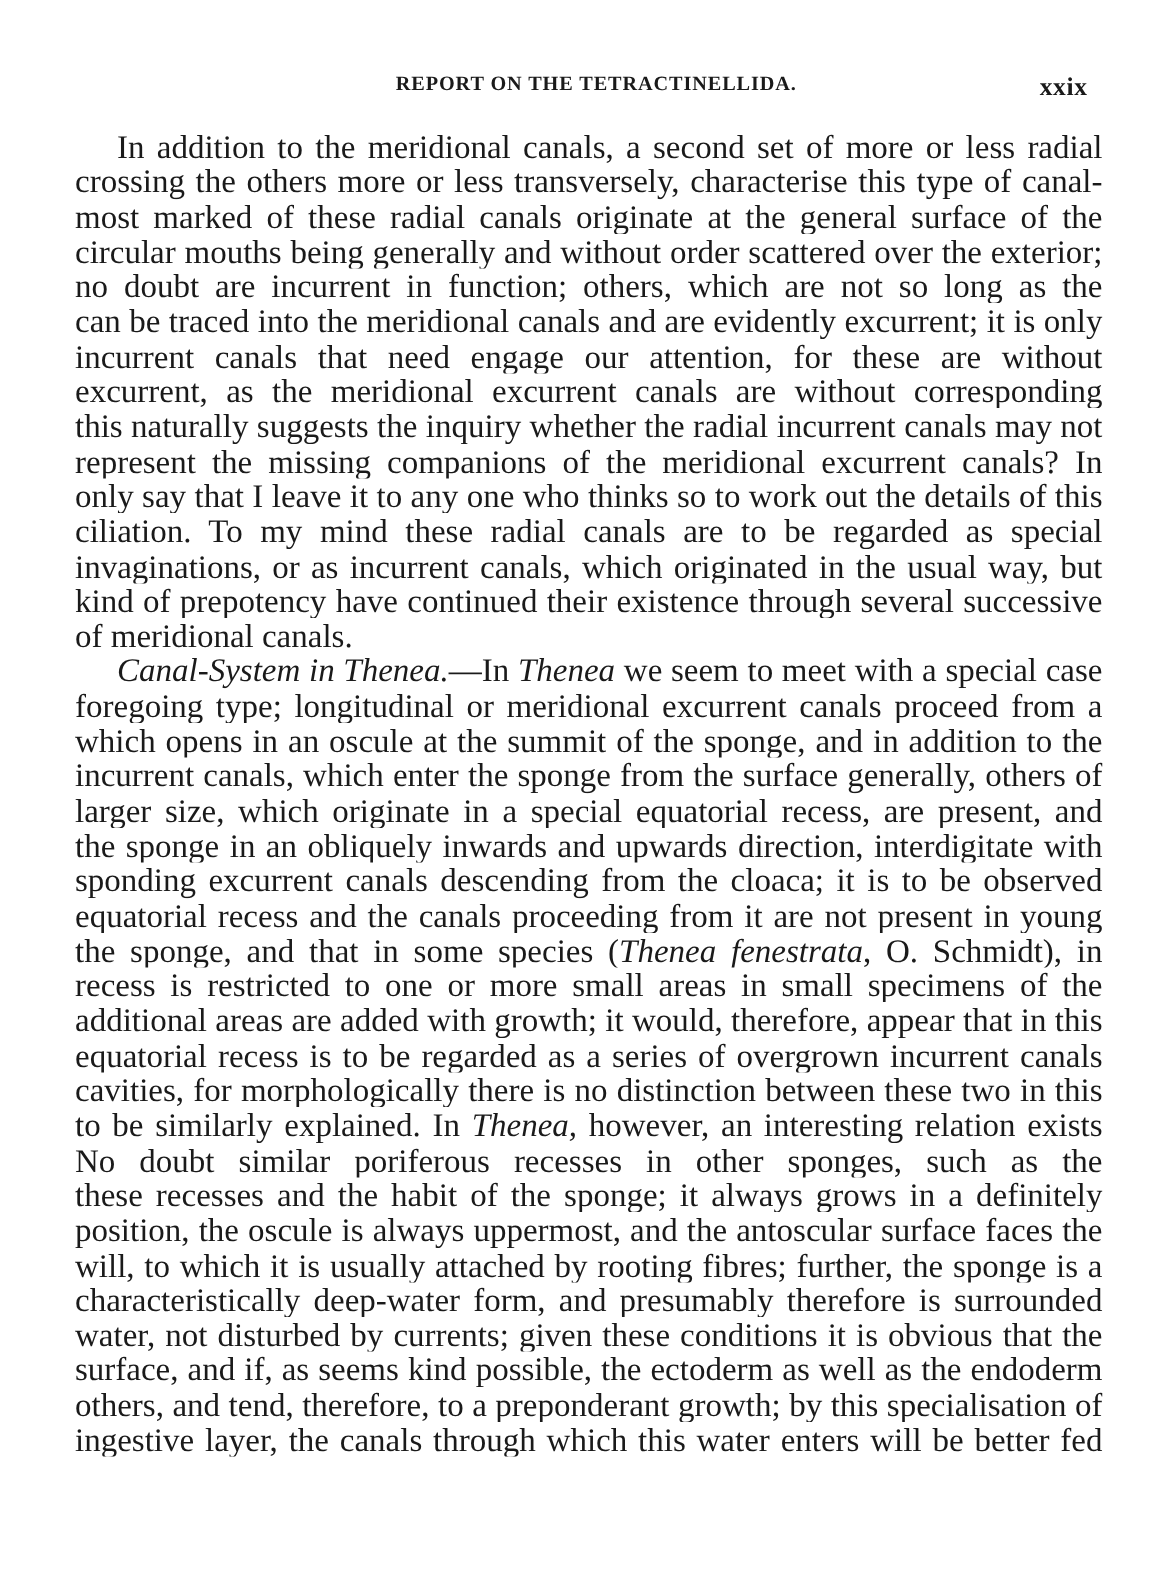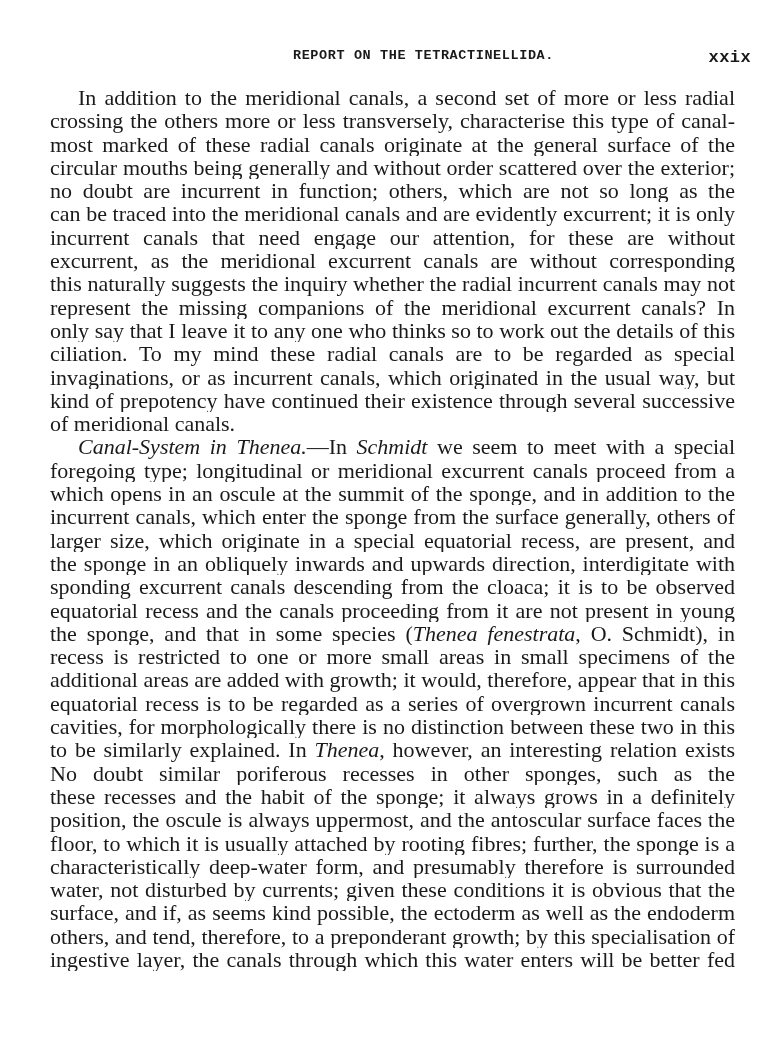--- a/index.html
+++ b/index.html
@@ -17,26 +17,25 @@
     }
     .page {
       position: absolute;
       left: 0; top: 0;
       width: 776px;
       height: 1050px;
     }
     .running-head {
       position: absolute;
       top: 48px;
-      left: 66px;
+      left: 40px;
       width: 685px;
       height: 20px;
       font-size: 13.5px;
       letter-spacing: 0.6px;
-      font-family: Liberation Mono, monospace;
     }
     .running-title {
       position: absolute;
       left: 0; right: 0;
       text-align: center;
       top: 0;
       font-weight: bold;
       padding-left: 30px;
     }
     .page-number {
@@ -136,21 +135,21 @@
       <span class="line">
           <span class="line-inner">kind of prepotency have continued their existence through several successive generations</span>
         </span>
       <span class="line last">
           <span class="line-inner">of meridional canals.</span>
         </span>
     </div>
 
     <div>
       <span class="line indent">
-          <span class="line-inner"><em>Canal-System in Thenea.</em><span>—In </span><em>Schmidt</em><span> we seem to meet with a special case of the</span></span>
+          <span class="line-inner"><em>Canal-System in Thenea.</em><span>—In </span><em>Thenea</em><span> we seem to meet with a special case of the</span></span>
         </span>
       <span class="line">
           <span class="line-inner">foregoing type; longitudinal or meridional excurrent canals proceed from a cloaca,</span>
         </span>
       <span class="line">
           <span class="line-inner">which opens in an oscule at the summit of the sponge, and in addition to the smaller</span>
         </span>
       <span class="line">
           <span class="line-inner">incurrent canals, which enter the sponge from the surface generally, others of a much</span>
         </span>
@@ -187,21 +186,21 @@
       <span class="line">
           <span class="line-inner">No doubt similar poriferous recesses in other sponges, such as the Desmacidonidæ, are</span>
         </span>
       <span class="line">
           <span class="line-inner">these recesses and the habit of the sponge; it always grows in a definitely fixed</span>
         </span>
       <span class="line">
           <span class="line-inner">position, the oscule is always uppermost, and the antoscular surface faces the sea-</span>
         </span>
       <span class="line">
-          <span class="line-inner">floor, to which it is usually attached by rooting fibres; further, the sponge is a</span>
+          <span class="line-inner">will, to which it is usually attached by rooting fibres; further, the sponge is a</span>
         </span>
       <span class="line">
           <span class="line-inner">characteristically deep-water form, and presumably therefore is surrounded by tranquil</span>
         </span>
       <span class="line">
           <span class="line-inner">water, not disturbed by currents; given these conditions it is obvious that the water</span>
         </span>
       <span class="line">
           <span class="line-inner">surface, and if, as seems kind possible, the ectoderm as well as the endoderm is an</span>
         </span>

